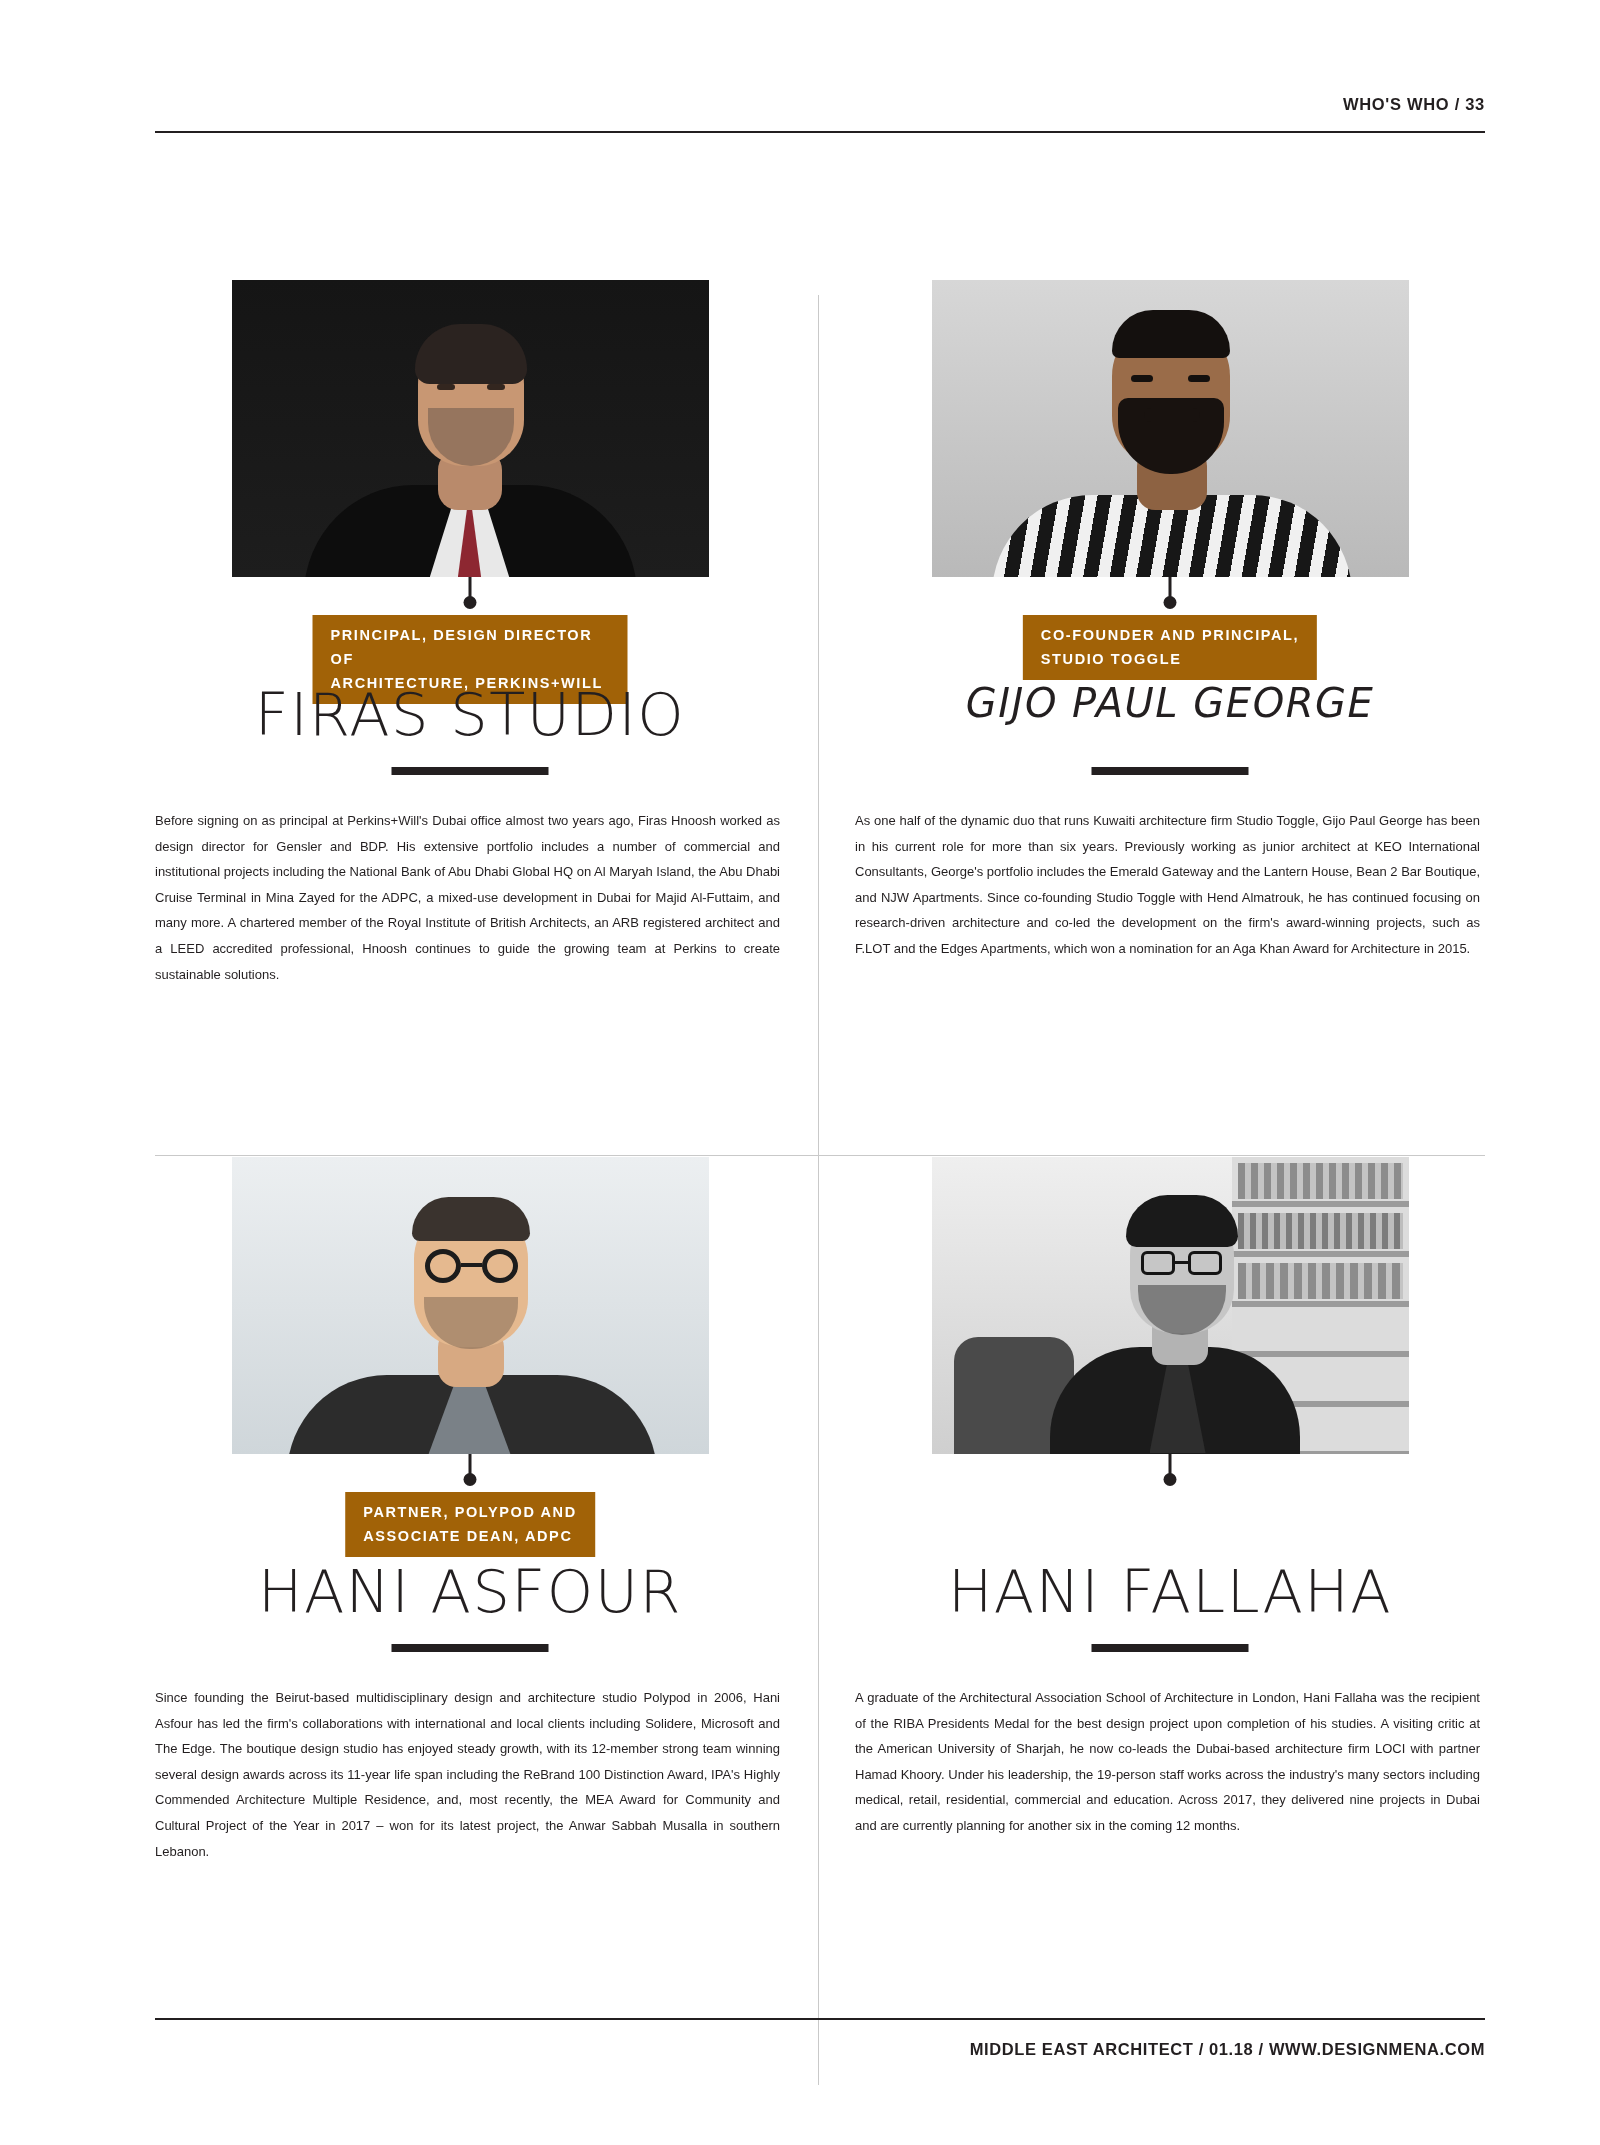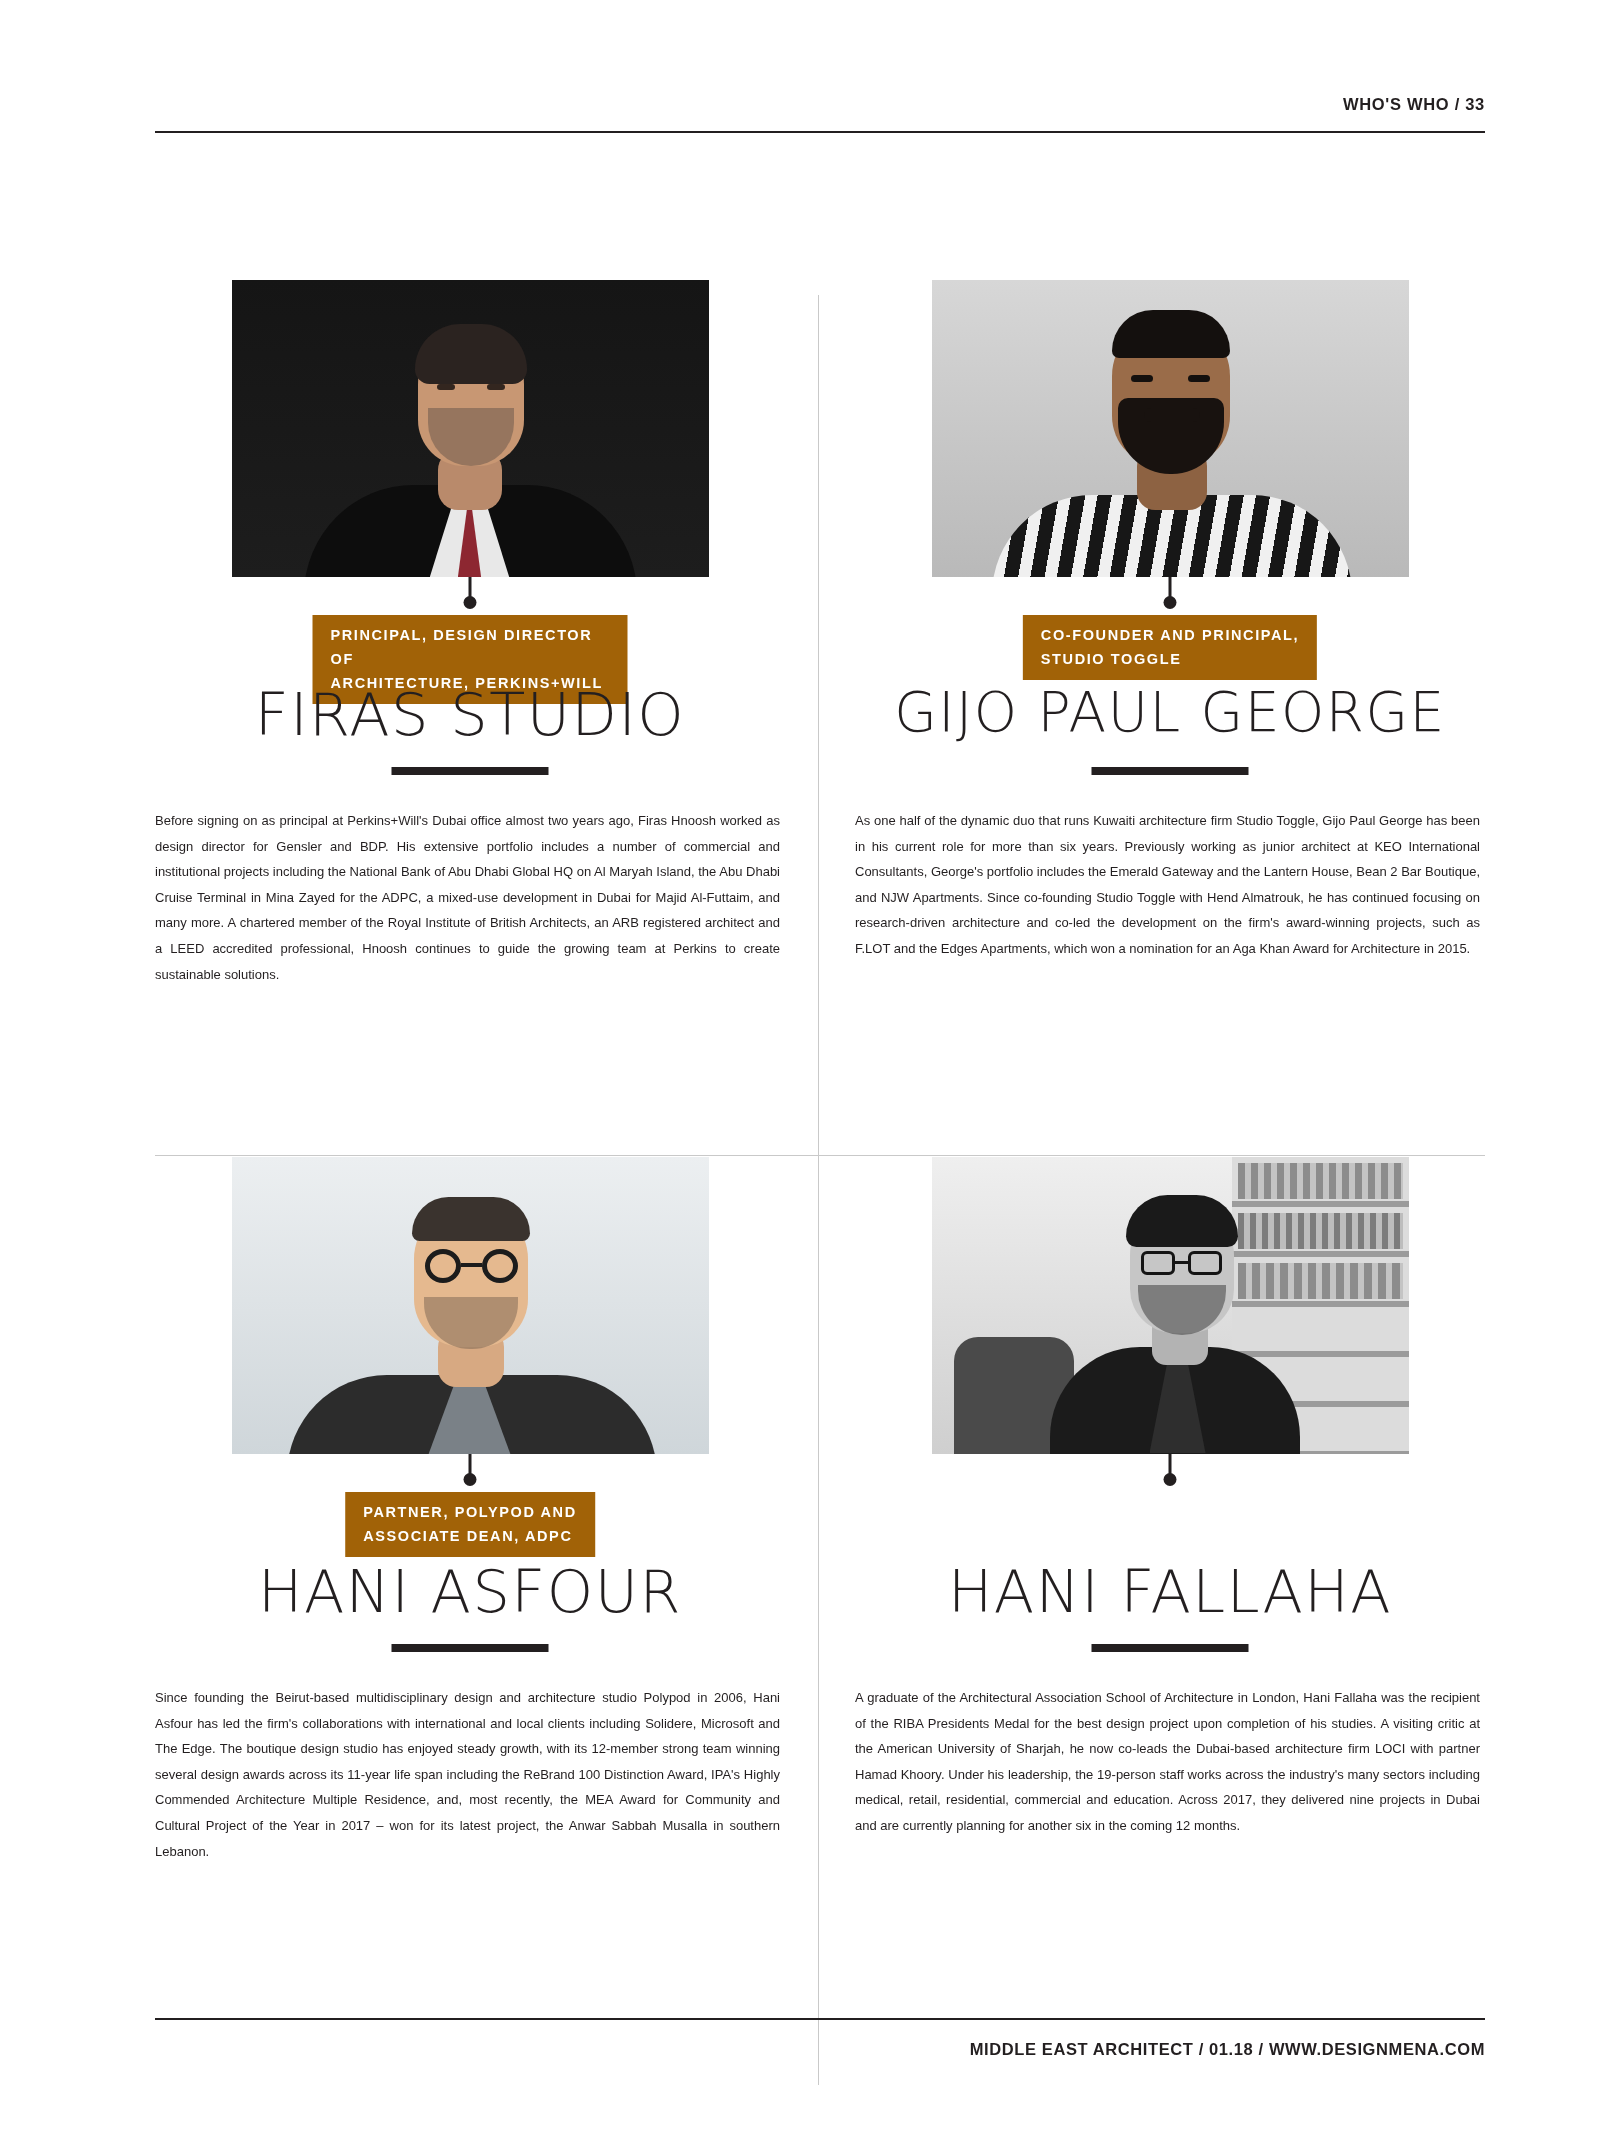--- a/index.html
+++ b/index.html
@@ -264,21 +264,21 @@
           <div class="pt-shape" style="left:212px;top:128px;width:56px;height:14px;background:#18120f;border-radius:8px;"></div>
 
           <div class="pt-shape" style="left:199px;top:95px;width:22px;height:7px;background:#14100e;border-radius:4px;"></div>
           <div class="pt-shape" style="left:256px;top:95px;width:22px;height:7px;background:#14100e;border-radius:4px;"></div>
         </div>
         <div class="pin"></div>
         <div class="pin-dot"></div>
       </div>
       <div class="role-badge">CO-FOUNDER AND PRINCIPAL,
 STUDIO TOGGLE</div>
-      <div class="person-name" style="font-size:55px;">GIJO PAUL GEORGE</div>
+      <div class="person-name" style="font-size:40px;font-style:italic;">GIJO PAUL GEORGE</div>
       <div class="name-rule"></div>
       <div class="bio">As one half of the dynamic duo that runs Kuwaiti architecture firm Studio Toggle, Gijo Paul George has been in his current role for more than six years. Previously working as junior architect at KEO International Consultants, George's portfolio includes the Emerald Gateway and the Lantern House, Bean 2 Bar Boutique, and NJW Apartments. Since co-founding Studio Toggle with Hend Almatrouk, he has continued focusing on research-driven architecture and co-led the development on the firm's award-winning projects, such as F.LOT and the Edges Apartments, which won a nomination for an Aga Khan Award for Architecture in 2015.</div>
     </div>
 
     <div class="card col-left row-bottom">
       <div class="photo-wrap">
         <div class="photo light">
           <div class="pt-bg" style="background:linear-gradient(180deg,#eceff1 0%,#cfd6da 100%);"></div>
 
           <div class="pt-shape" style="left:55px;top:218px;width:370px;height:100px;background:#2c2c2c;border-radius:130px 130px 0 0;"></div>

